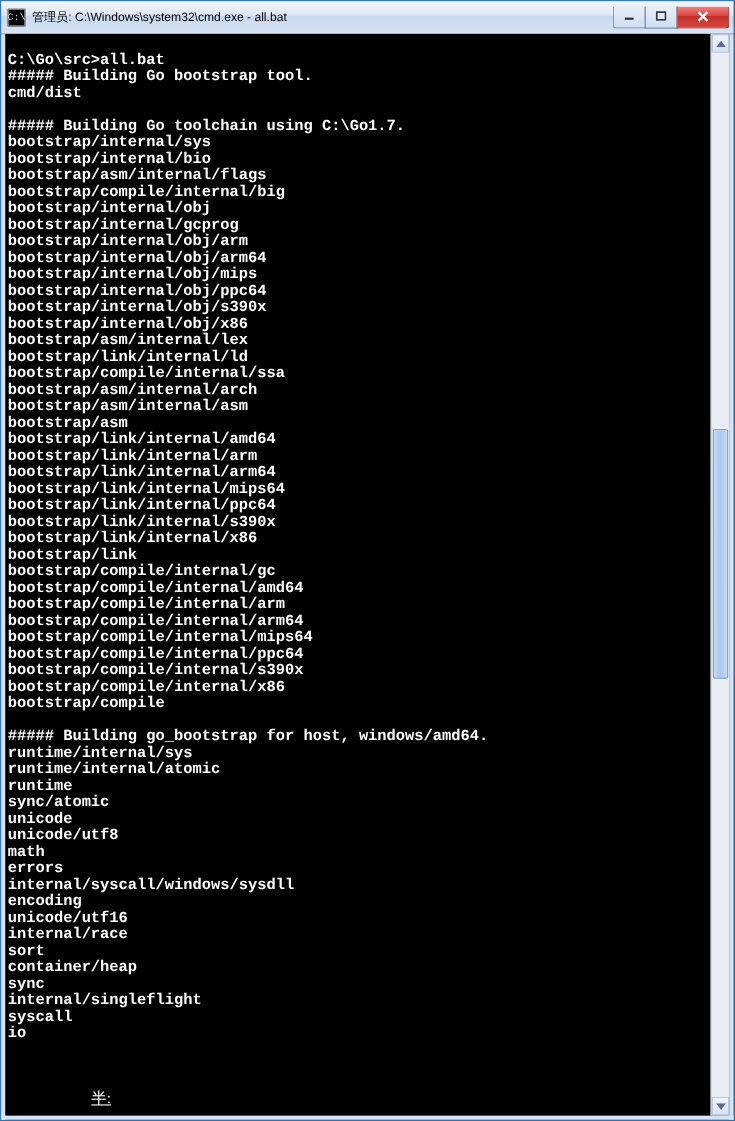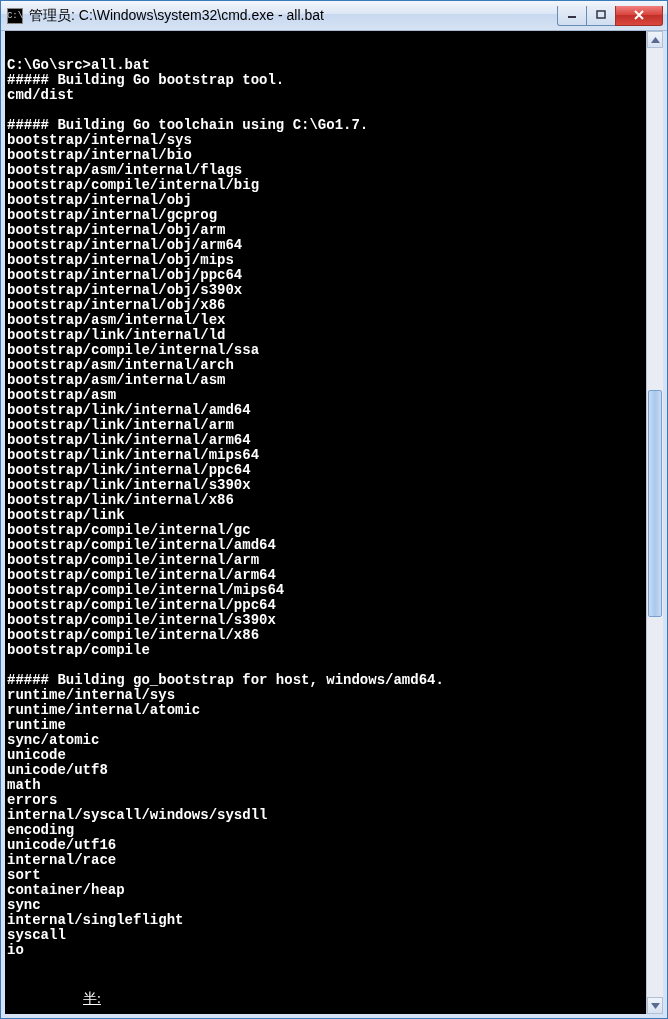--- a/index.html
+++ b/index.html
@@ -34,21 +34,21 @@
     background: #000;
     color: #ccc;
     font-size: 9px;
     font-family: "Courier New", monospace;
     display: flex;
     align-items: center;
     justify-content: center;
     border: 1px solid #888;
   }
   .titlebar-text {
-    font-size: 14px;
+    font-size: 11px;
     color: #000;
     flex: 1;
     white-space: nowrap;
     overflow: hidden;
   }
   .window-controls {
     display: flex;
     height: 20px;
     margin-right: 4px;
   }
@@ -82,21 +82,21 @@
     border: 4px solid #d6e3f4;
     border-top: none;
   }
   .console {
     flex: 1;
     background: #000;
     color: #fff;
     font-family: "NSimSun","SimSun","Courier New", monospace;
     font-size: 14px;
     line-height: 15px;
-    padding: 12px 0 0 2px;
+    padding: 2px 0 0 2px;
     white-space: pre;
     overflow: hidden;
   }
   .console b { font-weight: bold; color: #fff; }
   .vscrollbar {
     width: 17px;
     background: #e9edf3;
     display: flex;
     flex-direction: column;
     border-left: 1px solid #c0c8d8;

